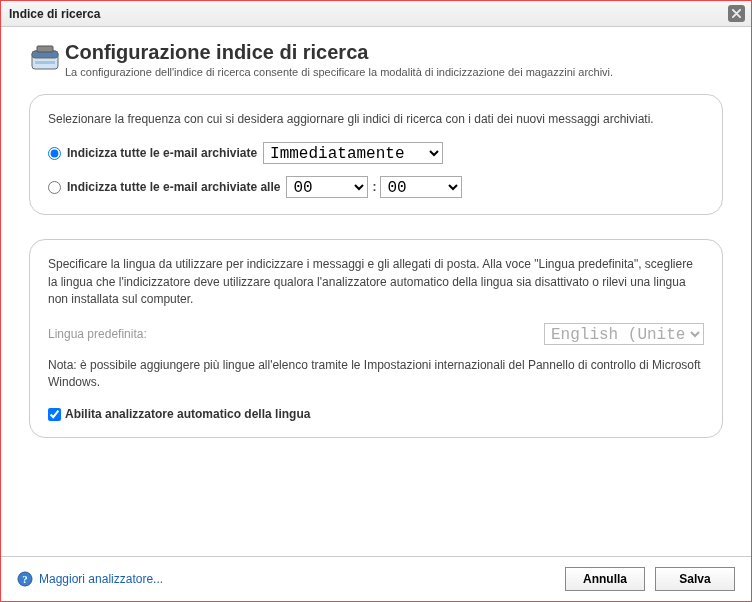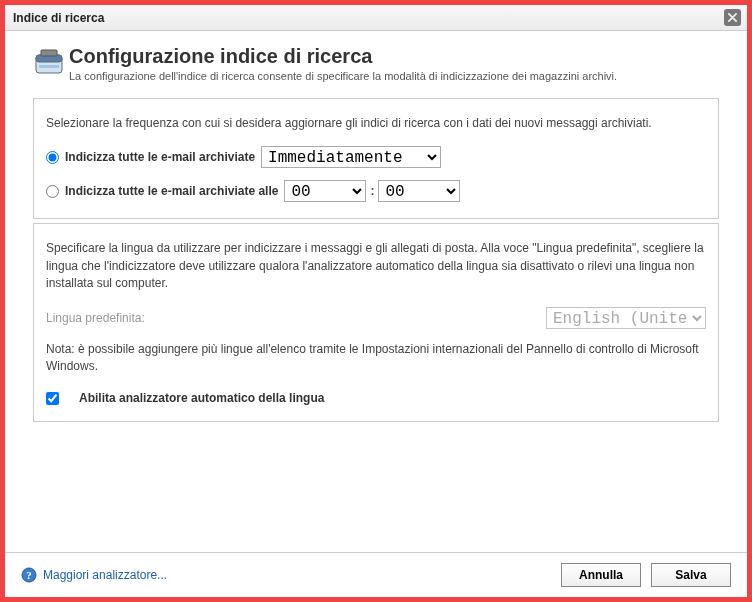--- a/index.html
+++ b/index.html
@@ -6,21 +6,21 @@
   body {
     margin: 0;
     font-family: Arial, Helvetica, sans-serif;
     font-size: 12px;
     color: #333;
     background: #fff;
   }
   .dialog {
     width: 752px;
     height: 602px;
-    border: 5px solid #ef4444;
+    border: 1px solid #ef4444;
     display: flex;
     flex-direction: column;
     position: relative;
   }
   .titlebar {
     background: linear-gradient(#f7f7f7, #ececec);
     border-bottom: 1px solid #ccc;
     height: 26px;
     display: flex;
     align-items: center;
@@ -60,23 +60,23 @@
     font-weight: bold;
     color: #333;
     margin: 0 0 2px 0;
   }
   .page-subtitle {
     font-size: 11px;
     color: #555;
   }
   .panel {
     border: 1px solid #ccc;
-    border-radius: 0;
-    padding: 16px 12px;
-    margin-bottom: 4px;
+    border-radius: 16px;
+    padding: 16px 18px;
+    margin-bottom: 24px;
     background: #fff;
     font-size: 12px;
     color: #444;
   }
   .panel-text {
     margin-bottom: 14px;
     line-height: 1.45;
   }
   .radio-line {
     display: flex;
@@ -107,21 +107,21 @@
     justify-content: space-between;
   }
   .lang-select {
     width: 160px;
     color: #888;
   }
   .note { margin-bottom: 16px; line-height: 1.45; }
   .checkbox-line {
     display: flex;
     align-items: center;
-    gap: 20px;
+    gap: 4px;
     font-weight: bold;
     color: #333;
   }
   .checkbox-line input { margin: 0; }
   .footer {
     border-top: 1px solid #ccc;
     padding: 10px 16px;
     display: flex;
     align-items: center;
     gap: 10px;

